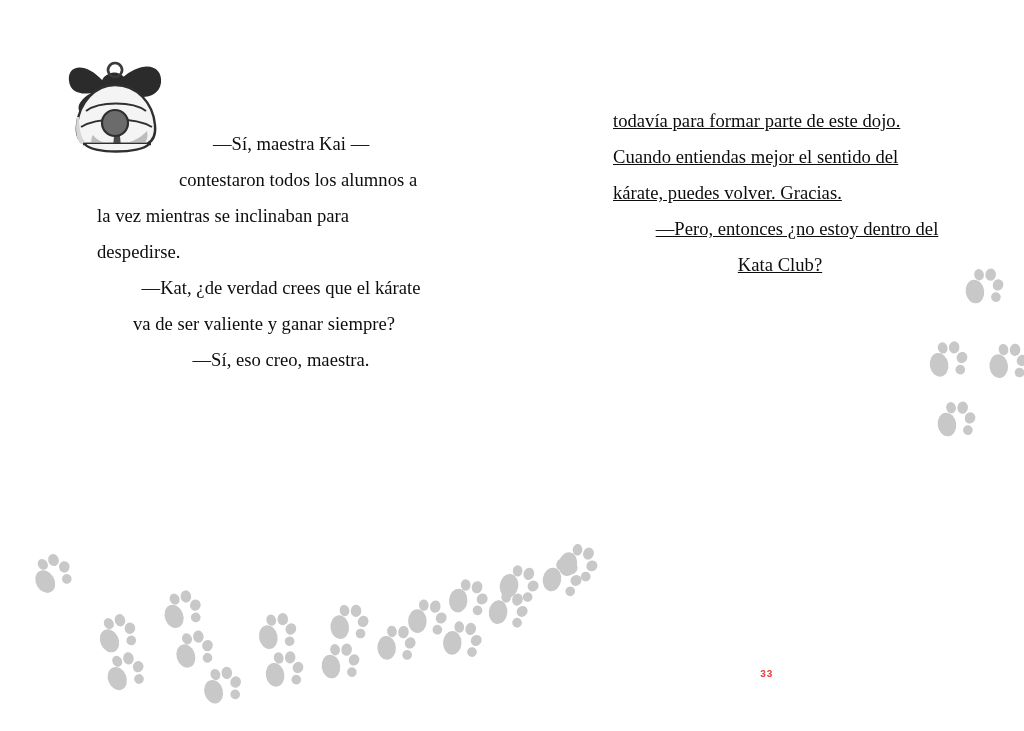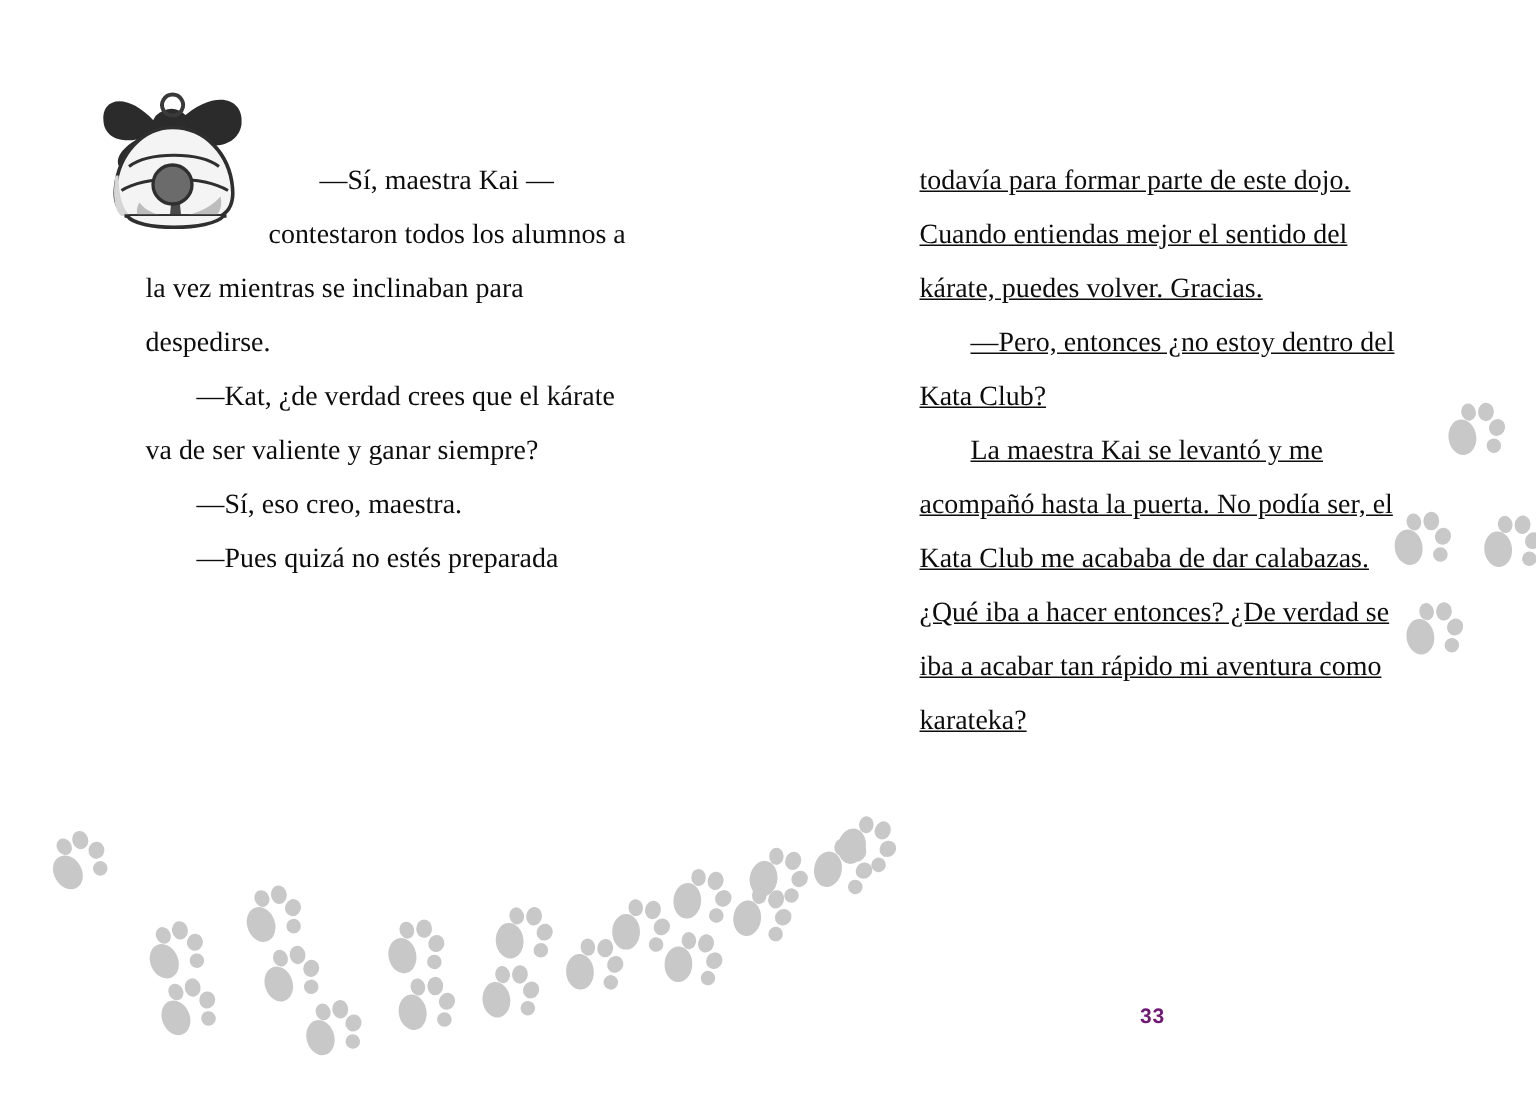--- a/index.html
+++ b/index.html
@@ -24,39 +24,39 @@
     font-size: 18.6px;
     line-height: 36px;
     color: #0d0d0d;
     text-align: left;
     letter-spacing: 0.02px;
   }
   #col-left  { left: 97px;  top: 103px; }
   #col-right { left: 613px; top: 103px; text-decoration: underline; }
 
   .para { margin: 0; }
-  .para.indent { text-indent: 34px; }
+  .para.indent { text-indent: 34px; text-align: center; }
   
   .para.wrap-bell::before {
     content: "";
     float: left;
     width: 82px;
     height: 72px;
   }
-  .para.wrap-bell { text-indent: 34px; }
+  .para.wrap-bell { text-indent: 34px; margin-top: 23px; }
 
   
   #folio {
     position: absolute;
     left: 760px;
     top: 669px;
-    font-family: Liberation Sans, sans-serif;
-    font-size: 14px;
+    font-family: Liberation Mono, monospace;
+    font-size: 10px;
     font-weight: bold;
-    color: #701a75;
+    color: #ef4444;
     letter-spacing: 0.5px;
   }
 
   
   .deco { position: absolute; pointer-events: none; }
   #bell-art { left: 55px; top: 55px; width: 120px; height: 110px; }
 
   .paw { position: absolute; }
 </style>
 </head>
@@ -90,27 +90,25 @@
 
       <path d="M28 89 L96 89" stroke="#2f2f2f" stroke-width="2.4" fill="none"></path>
       <path d="M30 89 C36 99 86 99 94 89" fill="#f4f4f4" stroke="#2f2f2f" stroke-width="2.4"></path>
     </svg>
   </div>
 
   <div class="column" id="col-left">
       <p class="para wrap-bell">—Sí, maestra Kai —contestaron todos los alumnos a la vez mientras se inclinaban para despedirse.</p>
       <p class="para indent">—Kat, ¿de verdad crees que el kárate va de ser valiente y ganar siempre?</p>
       <p class="para indent">—Sí, eso creo, maestra.</p>
-      <p class="para indent">—Pues quizá no estés preparada</p>
     </div>
 
   <div class="column" id="col-right">
       <p class="para">todavía para formar parte de este dojo. Cuando entiendas mejor el sentido del kárate, puedes volver. Gracias.</p>
       <p class="para indent">—Pero, entonces ¿no estoy dentro del Kata Club?</p>
-      <p class="para indent">La maestra Kai se levantó y me acompañó hasta la puerta. No podía ser, el Kata Club me acababa de dar calabazas. ¿Qué iba a hacer entonces? ¿De verdad se iba a acabar tan rápido mi aventura como karateka?</p>
     </div>
 
   <div id="paw-layer">
       <div class="paw" style="left: 30px; top: 552px; width: 44px; height: 44px; transform: rotate(-14deg);">
 <svg viewBox="0 0 100 100" width="100%" height="100%" aria-hidden="true">
   <ellipse cx="31" cy="63" rx="21" ry="27" transform="rotate(-16 31 63)" fill="#c8c8c8"></ellipse>
   <ellipse cx="35" cy="24" rx="11" ry="13" transform="rotate(-22 35 24)" fill="#c8c8c8"></ellipse>
   <ellipse cx="61" cy="20" rx="12" ry="14" transform="rotate(-4 61 20)" fill="#c8c8c8"></ellipse>
   <ellipse cx="81" cy="41" rx="12" ry="13" transform="rotate(22 81 41)" fill="#c8c8c8"></ellipse>
   <ellipse cx="80" cy="69" rx="11" ry="11" transform="rotate(40 80 69)" fill="#c8c8c8"></ellipse>

